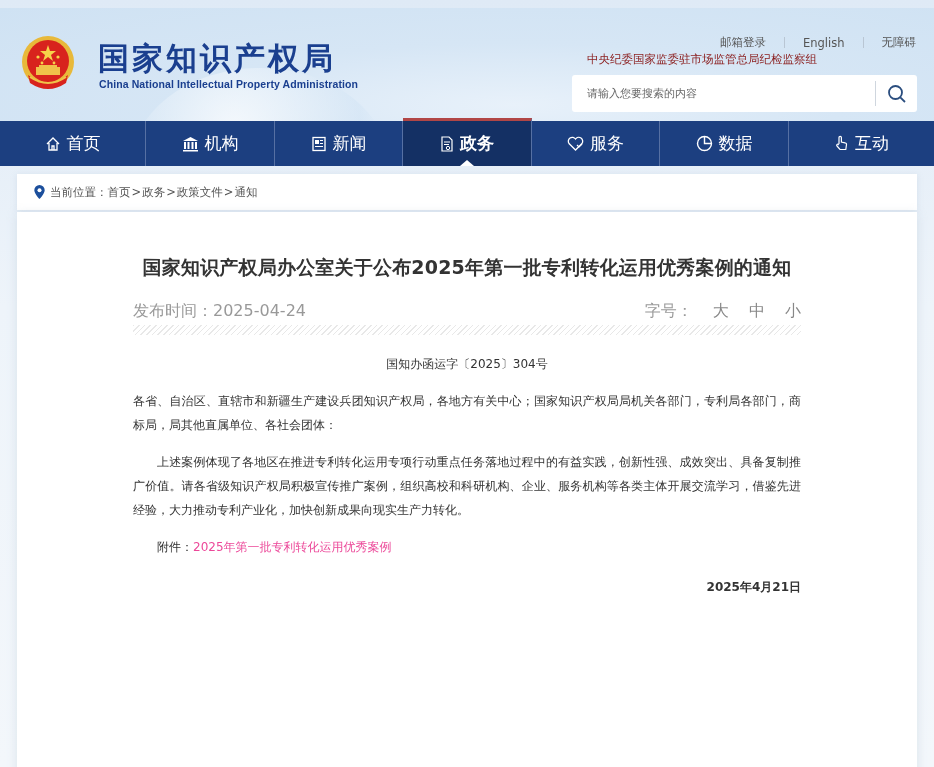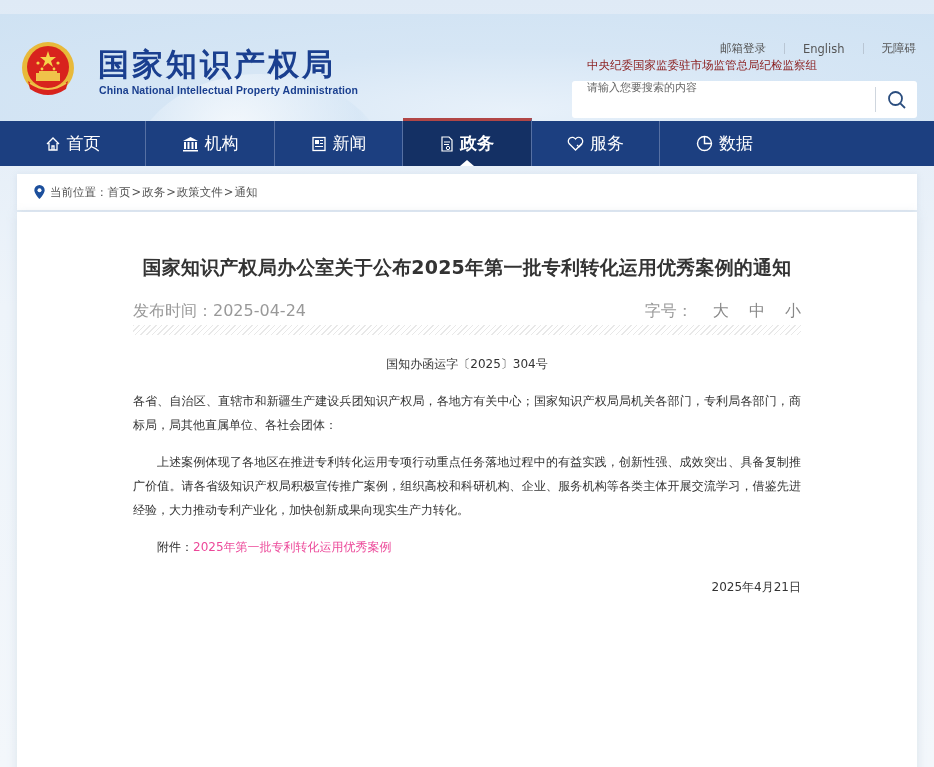--- a/index.html
+++ b/index.html
@@ -5,21 +5,21 @@
   * { box-sizing: border-box; margin: 0; padding: 0; }
   html, body { width: 934px; height: 767px; overflow: hidden; }
   body {
     font-family: "DejaVu Sans", "Liberation Sans", sans-serif;
     background: linear-gradient(180deg, #dfeaf6 0%, #eef4fa 40%, #f3f7fb 100%);
     color: #333;
     position: relative;
   }
   
   .header {
-    position: absolute; left: 0; top: 14px; width: 934px; height: 121px;
+    position: absolute; left: 0; top: 8px; width: 934px; height: 121px;
     background: radial-gradient(ellipse at 55% 80%, #e8f1fa 0%, #d6e6f5 45%, #cfe2f3 100%);
     overflow: hidden;
   }
   .header .globe {
     position: absolute; left: 130px; top: 60px; width: 260px; height: 200px;
     border-radius: 50%;
     background: radial-gradient(circle at 40% 30%, rgba(255,255,255,0.7), rgba(200,222,242,0.3) 60%, rgba(200,222,242,0) 70%);
   }
   .emblem {
     position: absolute; left: 20px; top: 27px; width: 56px; height: 56px;
@@ -38,21 +38,21 @@
     position: absolute; right: 18px; top: 27px;
     display: flex; align-items: center; font-size: 11.5px; color: #555;
   }
   .toplinks .sep { width: 1px; height: 11px; background: #b9c6d4; margin: 0 18px; }
   .inspect {
     position: absolute; left: 587px; top: 44px;
     font-size: 11.5px; color: #8a1c1c;
   }
   .search {
     position: absolute; left: 572px; top: 67px; width: 345px; height: 37px;
-    background: #fff; border-radius: 3px; display: flex; align-items: flex-start;
+    background: #fff; border-radius: 3px; display: flex; align-items: center;
   }
   .search input {
     border: none; outline: none; background: transparent;
     margin-left: 15px; width: 280px; font-size: 11px; color: #666;
     font-family: "DejaVu Sans", sans-serif;
   }
   .search input::placeholder { color: #666; }
   .search .divider { position: absolute; left: 303px; top: 6px; width: 1px; height: 25px; background: #cfd6de; }
   .search .btn { position: absolute; left: 312px; top: 6px; width: 26px; height: 26px; display: flex; align-items: center; justify-content: center; cursor: pointer; }
 
@@ -109,21 +109,21 @@
   .body-text {
     position: absolute; left: 116px; top: 140px; width: 668px;
     font-size: 12px; color: #333; line-height: 24px;
   }
   .docno { text-align: center; margin-bottom: 13px; }
   .body-text p { text-align: justify; margin-bottom: 13px; }
   .body-text p.indent { text-indent: 2em; }
   .attach { text-indent: 2em; margin-bottom: 13px; }
   .attach a { color: #ec4899; text-decoration: none; }
   .sign { text-align: right; margin-top: 2px; }
-  .sdate { text-align: right; margin-top: 16px; }
+  .sdate { text-align: right; margin-top: 16px; font-weight: bold; }
 </style>
 </head>
 <body>
 
 <div class="header">
   <div class="globe"></div>
   <div class="emblem">
     <svg width="56" height="56" viewBox="0 0 56 56">
       <circle cx="28" cy="27" r="26" fill="#e8b93a"></circle>
       <circle cx="28" cy="26" r="21" fill="#d8231d"></circle>
@@ -219,20 +219,28 @@
   </div>
   <div class="nav-item" style="width:129px">
     <span class="ico">
         <svg width="17" height="17" viewBox="0 0 17 17">
           <circle cx="8.5" cy="8.5" r="7" stroke="#fff" stroke-width="1.4" fill="none"></circle>
           <path d="M8.5 1.5 V8.5 H15.5" stroke="#fff" stroke-width="1.4" fill="none"></path>
         </svg>
       </span>
     <span>数据</span>
   </div>
+  <div class="nav-item" style="width:145px">
+    <span class="ico">
+        <svg width="15" height="17" viewBox="0 0 15 17">
+          <path d="M5 9 V2.5 A1.2 1.2 0 0 1 7.4 2.5 V7 L11 7.8 A1.5 1.5 0 0 1 12.5 9.5 L11.8 14.5 H6 L3 11 A1 1 0 0 1 4.5 9.6 L5 10" stroke="#fff" stroke-width="1.2" fill="none"></path>
+        </svg>
+      </span>
+    <span>互动</span>
+  </div>
 </div>
 
 <div class="crumb">
   <span class="pin">
       <svg width="11" height="14" viewBox="0 0 11 14">
         <path d="M5.5 0 A5.2 5.2 0 0 1 10.7 5.2 C10.7 8.5 5.5 14 5.5 14 C5.5 14 0.3 8.5 0.3 5.2 A5.2 5.2 0 0 1 5.5 0 Z" fill="#1c4f9c"></path>
         <circle cx="5.5" cy="5.2" r="2" fill="#fff"></circle>
       </svg>
     </span>
   <span>当前位置：</span>

